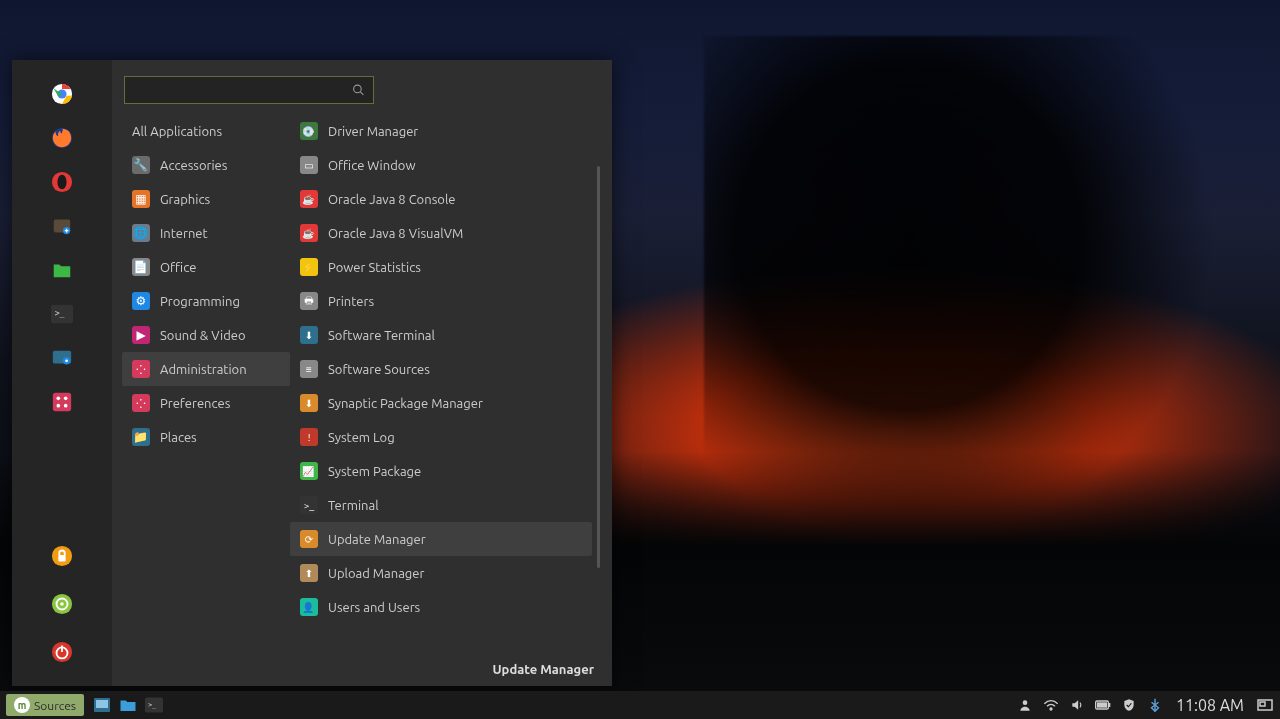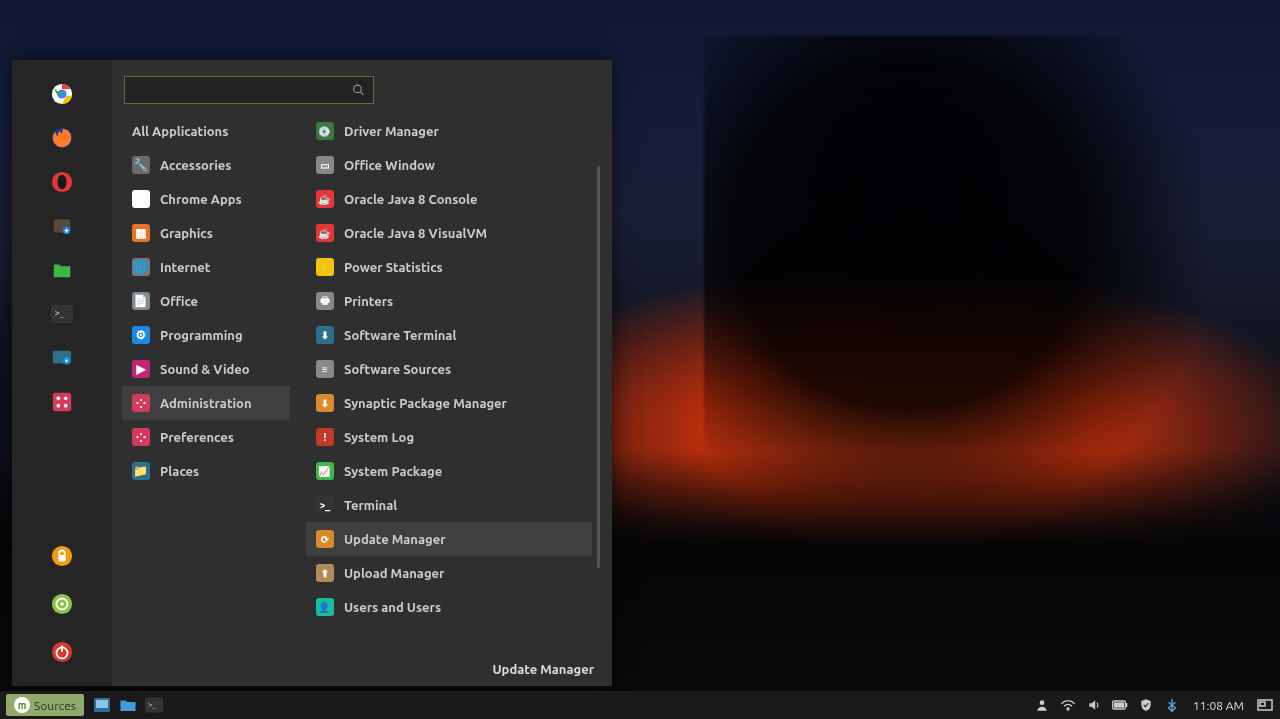--- a/index.html
+++ b/index.html
@@ -67,21 +67,21 @@
   .search-box input {
     background: transparent; border:none; outline:none;
     color:#ccc; width: 210px; height: 100%; padding: 0 8px;
     font-size: 13px;
   }
   .search-box .s-icon {
     position:absolute; right:8px; top:50%; transform:translateY(-50%);
     color:#999;
   }
 
-  .columns { flex:1; display:flex; gap:16px; position:relative;font-weight:bold; }
+  .columns { flex:1; display:flex; gap:0; position:relative; }
   .cat-col { width: 168px; }
   .app-col { flex:1; position:relative; padding-right:10px; }
   .app-col::after { 
     content:""; position:absolute; right:2px; top:52px; bottom:90px;
     width:3px; background:#555; border-radius:2px;
   }
 
   .cat-item, .app-item {
     display:flex; align-items:center; gap:10px;
     height: 34px; padding: 0 10px;
@@ -122,21 +122,21 @@
     width:16px; height:16px; border-radius:50%;
     background:#fff; color:#5a8a3a;
     display:flex;align-items:center;justify-content:center;font-size:10px;font-weight:bold;
   }
   .tb-icon {
     width:24px; height:20px; display:flex;align-items:center;justify-content:center;
     color:#8ec5e6;
   }
   .tb-spacer { flex:1; }
   .tray-icon { width:18px;height:18px;display:flex;align-items:center;justify-content:center;color:#ccc; }
-  .clock { font-size:12px; padding:0 6px; color:#ddd; }
+  .clock { font-size:16px; padding:0 6px; color:#ddd; }
   svg { display:block; }
 </style>
 </head>
 <body>
 
 <div class="wallpaper">
   <div class="tree-silhouette"></div>
 </div>
 
 <div class="menu">
@@ -234,24 +234,20 @@
     <div class="columns">
       <div class="cat-col" id="cat-col">
           <div class="cat-item allapps">
             <span>All Applications</span>
           </div>
           <div class="cat-item">
             <span class="c-icon" style="background: rgb(107, 107, 107); color: rgb(255, 255, 255);">🔧</span>
             <span>Accessories</span>
           </div>
           <div class="cat-item">
-            <span class="c-icon" style="background: rgb(255, 255, 255); color: rgb(255, 255, 255);">◉</span>
-            <span>Chrome Apps</span>
-          </div>
-          <div class="cat-item">
             <span class="c-icon" style="background: rgb(229, 115, 40); color: rgb(255, 255, 255);">▦</span>
             <span>Graphics</span>
           </div>
           <div class="cat-item">
             <span class="c-icon" style="background: rgb(108, 122, 137); color: rgb(255, 255, 255);">🌐</span>
             <span>Internet</span>
           </div>
           <div class="cat-item">
             <span class="c-icon" style="background: rgb(136, 136, 136); color: rgb(255, 255, 255);">📄</span>
             <span>Office</span>

